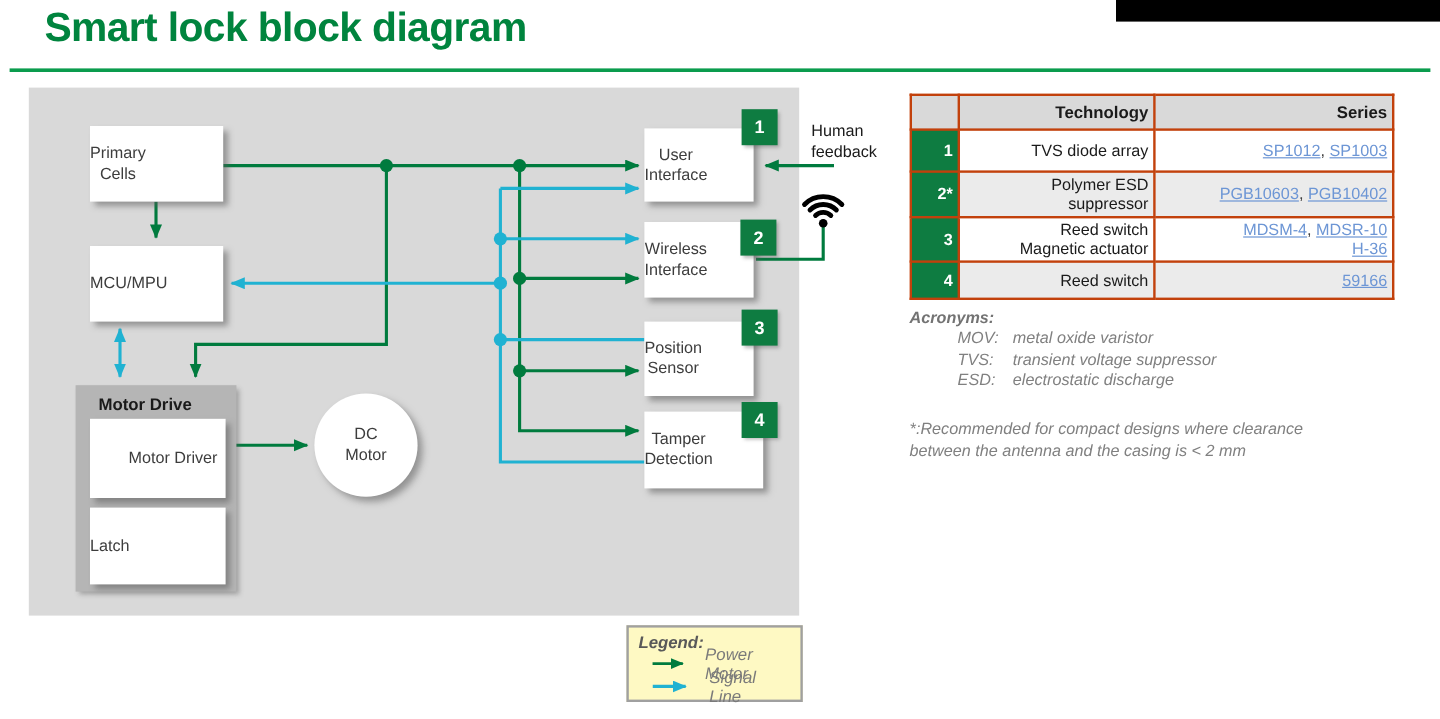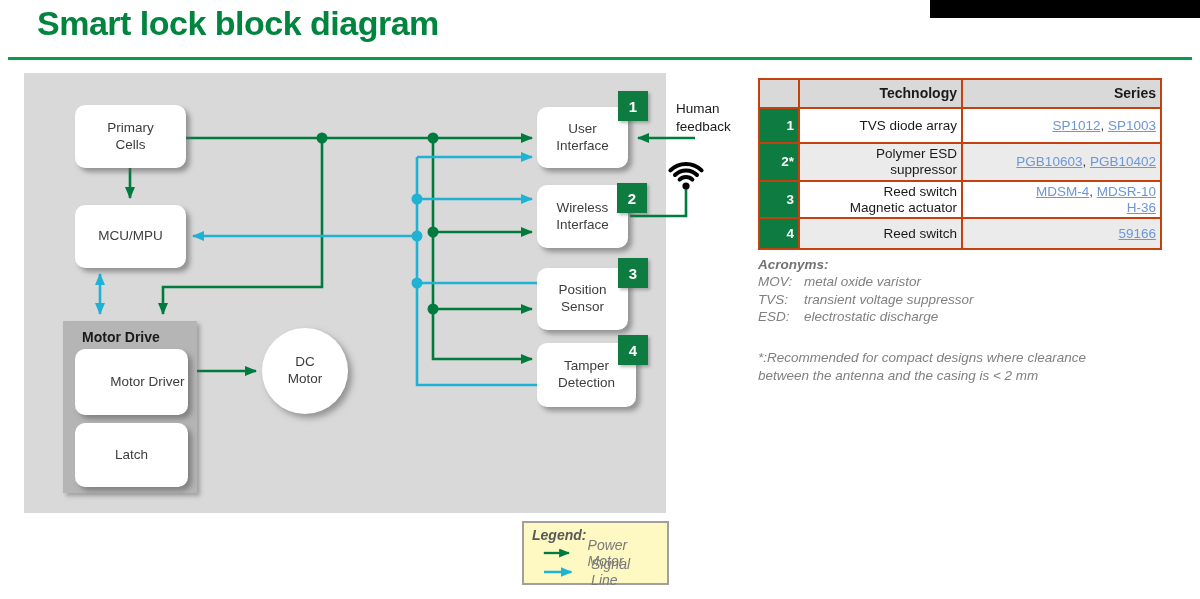--- a/index.html
+++ b/index.html
@@ -10,23 +10,23 @@
   html,body{margin:0;padding:0;}
   body{width:1200px;height:599px;position:relative;background:#fff;overflow:hidden;
        font-family:"Liberation Sans","DejaVu Sans",sans-serif;}
   .abs{position:absolute;}
   
   .logo-bar{left:930px;top:0;width:270px;height:18px;background:#000;}
   .page-title{left:37px;top:4px;font-size:34px;font-weight:bold;color:var(--title-green);letter-spacing:-0.5px;}
   .divider{left:8px;right:8px;top:57px;height:3px;background:var(--divider);}
   
   .panel{left:24px;top:73px;width:642px;height:440px;background:var(--panel);}
-  .blk{position:absolute;background:#fff;display:flex;align-items:center;justify-content:center;
+  .blk{position:absolute;background:#fff;display:flex;align-items:center;justify-content:flex-start;
        text-align:center;color:#3D3D3D;font-size:13.5px;line-height:1.25;
-       box-shadow:4px 4px 5px rgba(90,90,90,.55);z-index:2;border-radius:10px;}
+       box-shadow:4px 4px 5px rgba(90,90,90,.55);z-index:2;}
   .pre{white-space:pre-line;}
   .mgroup{position:absolute;left:63px;top:321px;width:134px;height:172px;background:var(--mgroup);
           box-shadow:3px 3px 4px rgba(90,90,90,.45);z-index:2;}
   .mgroup-title{position:absolute;left:19px;top:8px;font-size:14px;font-weight:bold;color:#1a1a1a;}
   .circle{position:absolute;left:262px;top:328px;width:86px;height:86px;border-radius:50%;background:#fff;
           display:flex;align-items:center;justify-content:center;text-align:center;color:#3D3D3D;
           font-size:13.5px;line-height:1.25;box-shadow:4px 4px 6px rgba(90,90,90,.55);z-index:2;}
   .badge{position:absolute;width:30px;height:30px;background:var(--badge);color:#fff;
          display:flex;align-items:center;justify-content:center;font-size:15px;font-weight:bold;
          box-shadow:2px 2px 3px rgba(80,80,80,.4);z-index:3;}
@@ -45,21 +45,21 @@
   .ptable th{background:#D9D9D9;font-size:14px;font-weight:bold;height:29px;}
   .col-n{width:40px;} .col-t{width:163px;} .col-s{width:199px;}
   .num-cell{background:var(--badge);color:#fff !important;font-weight:bold;font-size:15px;}
   tr.h1{height:35px;} tr.h2{height:38px;} tr.h3{height:37px;} tr.h4{height:31px;}
   tr.alt td:not(.num-cell){background:#EBEBEB;}
   a.lnk{color:var(--link);text-decoration:underline;cursor:pointer;}
   .sep{color:#404040;}
   
   .acronyms{left:758px;top:256px;color:#808080;font-style:italic;font-size:13.5px;line-height:1.28;z-index:2;}
   .acr-title{font-weight:bold;color:#737373;}
-  .acr-row{display:flex;}
+  .acr-row{display:flex;margin-left:40px;}
   .acr-abbr{width:46px;}
   .footnote{left:758px;top:349px;color:#808080;font-style:italic;font-size:13.5px;line-height:1.35;z-index:2;}
   
   .legend{left:522px;top:521px;width:147px;height:64px;background:#fef9c3;border:2px solid #A0A0A0;
           padding:4px 8px;z-index:2;}
   .legend-title{font-size:14px;font-weight:bold;font-style:italic;color:#595959;}
   .legend-row{display:flex;align-items:center;gap:6px;margin-left:10px;height:19px;}
   .legend-label{font-size:14px;font-style:italic;color:#7a7a7a;}
 </style>
 </head>

